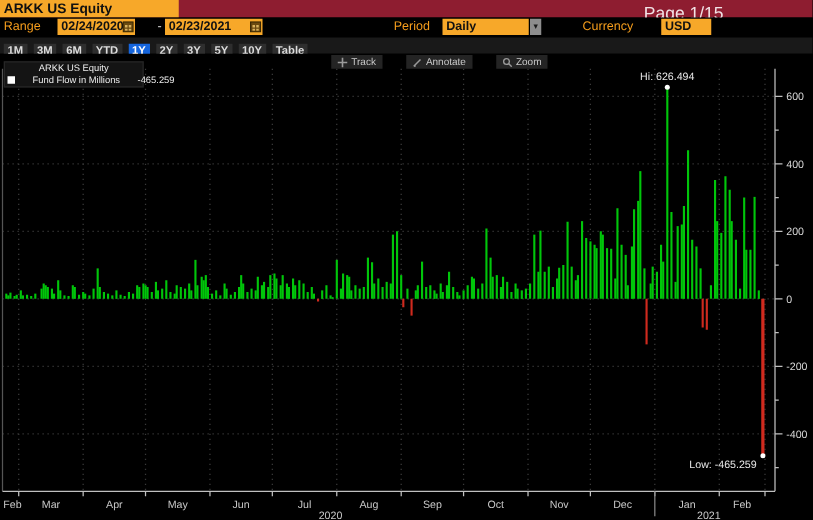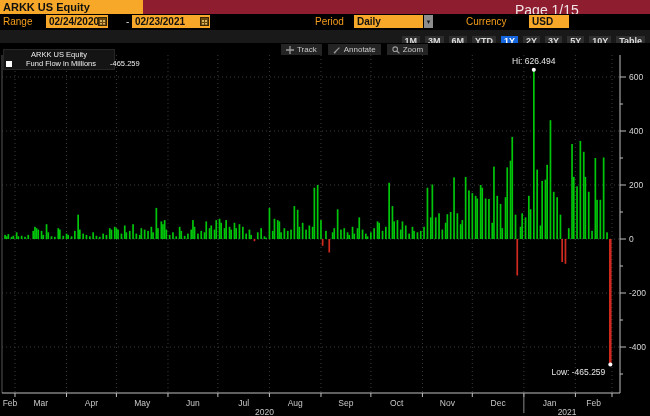--- a/index.html
+++ b/index.html
@@ -25,30 +25,30 @@
     font-size:10px;font-weight:bold;line-height:13px;padding-left:3px;
     box-sizing:border-box;white-space:nowrap;
   }
   .cal-icon{position:absolute;right:1px;top:2px;width:9px;height:9px;display:block;}
   .range-sep{position:absolute;left:126px;top:2px;color:#ddd;font-size:10px;}
   .dd-arrow{
     position:absolute;left:424px;top:1px;width:9px;height:13px;background:#8d8d8d;
     color:#1a1a1a;font-size:7px;line-height:13px;text-align:center;
   }
   
-  .tabbar{position:relative;height:13px;background:#191919;padding-left:3px;box-sizing:border-box;white-space:nowrap;text-align:right;}
+  .tabbar{position:relative;height:13px;background:#191919;padding-left:3px;box-sizing:border-box;white-space:nowrap;}
   .tab{
     display:inline-block;margin:1px 5px 0 0;padding:0 3px;height:11px;line-height:11px;
     background:#2e2e2e;color:#dcdcdc;font-size:9px;font-weight:bold;cursor:default;
   }
   .tab.active{background:#1565dd;color:#fff;}
   
   .chart-wrap{position:relative;height:373px;background:#000;}
   .chart-svg{position:absolute;left:0;top:0;}
-  .toolbar{position:absolute;left:281px;top:1px;display:flex;gap:6px;z-index:3;}
+  .toolbar{position:absolute;left:265px;top:1px;display:flex;gap:19px;z-index:3;}
   .tb-btn{
     display:flex;align-items:center;gap:3px;background:#242424;color:#c9c9c9;
     font-size:8px;padding:1px 5px;line-height:9px;
   }
   .legend{
     position:absolute;left:3px;top:6px;width:106px;z-index:3;
     background:#141414;border:1px solid #262626;padding:1px 2px;
     font-size:7.5px;line-height:8.5px;color:#ededed;
   }
   .legend-title{text-align:center;white-space:nowrap;}

